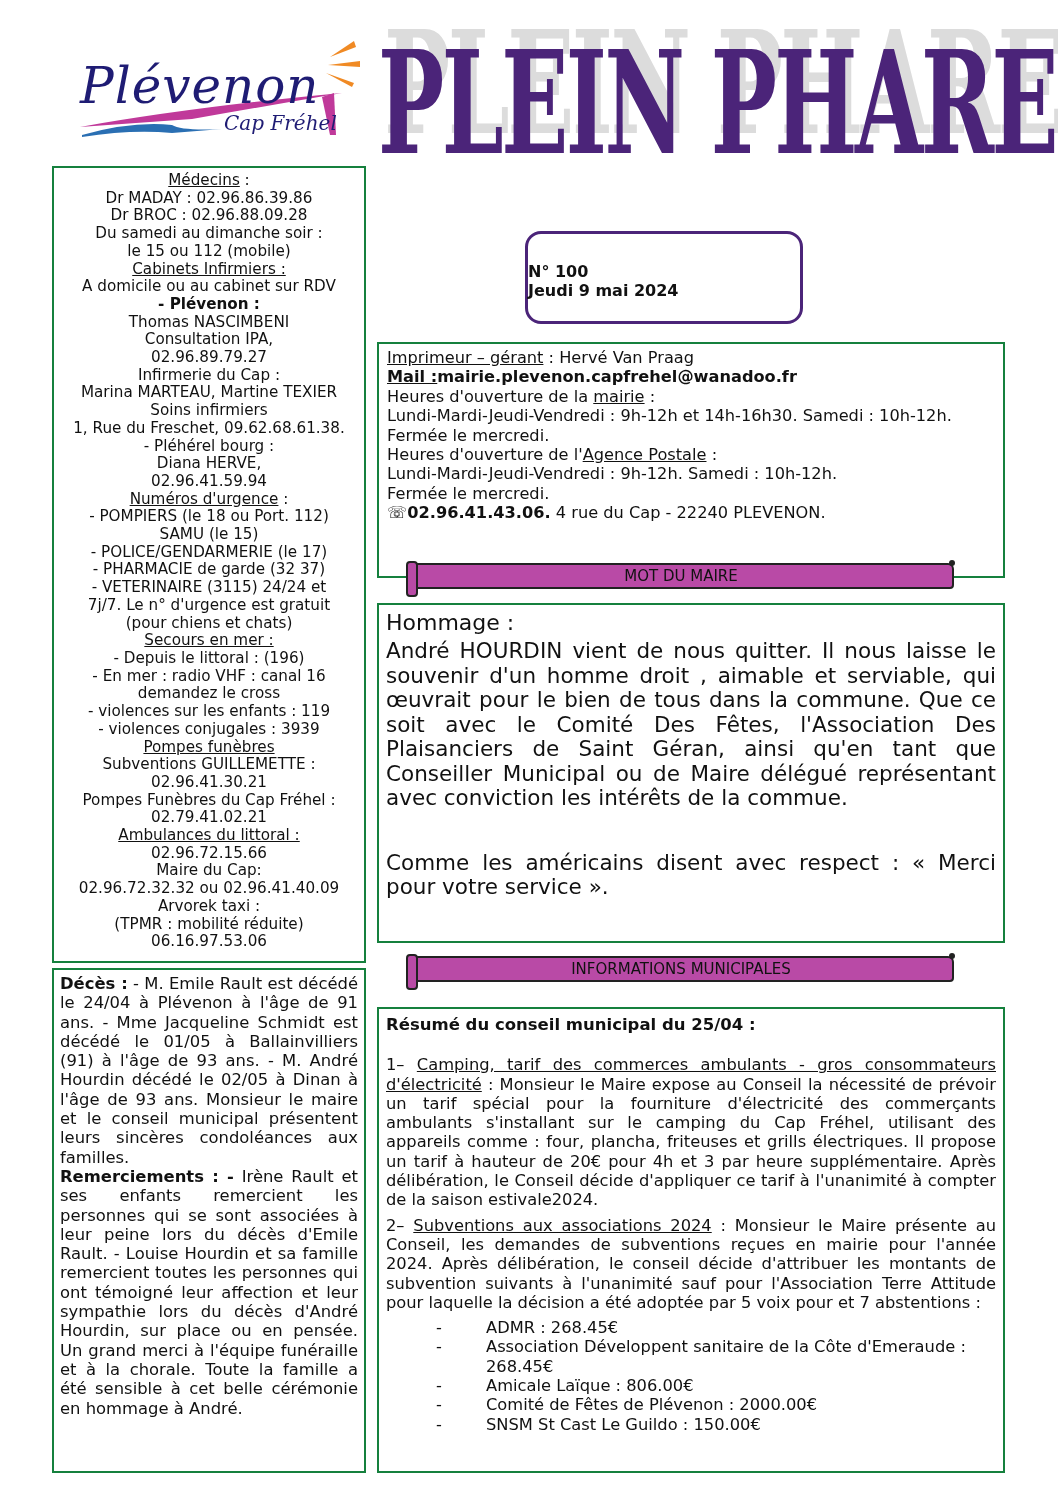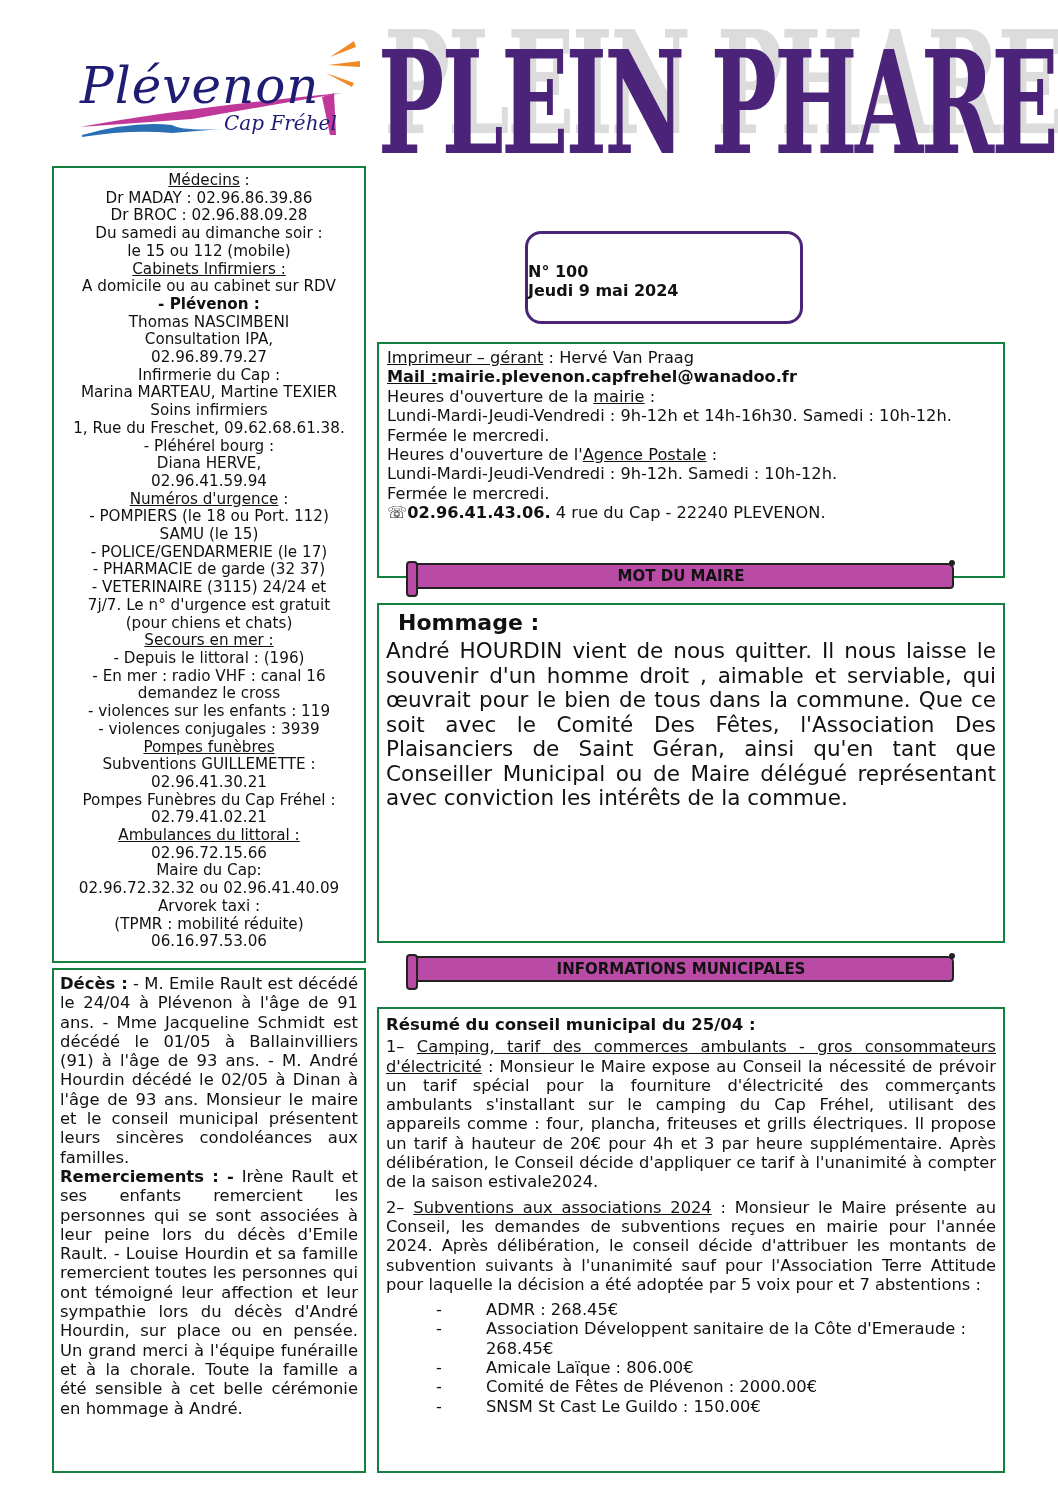--- a/index.html
+++ b/index.html
@@ -32,32 +32,32 @@
 
     .deces { left: 52px; top: 968px; width: 314px; height: 505px; padding: 4px 6px; font-size: 16.4px; line-height: 19.3px; text-align: justify; }
     .deces b { font-weight: bold; }
 
     .issue { left: 525px; top: 231px; width: 278px; height: 93px; border: 3px solid #4b2479; border-radius: 16px; text-align: left; padding-top: 28px; font-weight: bold; font-size: 16px; line-height: 19px; }
 
     .info { left: 377px; top: 342px; width: 628px; height: 236px; padding: 4px 8px; font-size: 16.2px; line-height: 19.4px; }
     .info .u { text-decoration: underline; }
     .info .b { font-weight: bold; }
 
-    .banner { height: 26px; background: #b94aa6; border: 2px solid #222; border-radius: 2px 6px 4px 2px; text-align: center; font-weight: bold; font-size: 15px; line-height: 22px; color: #111; }
+    .banner { height: 26px; background: #b94aa6; border: 2px solid #222; border-radius: 2px 6px 4px 2px; text-align: center; font-weight: normal; font-size: 15px; line-height: 22px; color: #111; }
     .banner::before { content: ""; position: absolute; left: -4px; top: -4px; width: 8px; height: 32px; border: 2px solid #222; border-radius: 4px; background: #b94aa6; }
     .banner::after { content: ""; position: absolute; right: -3px; top: -5px; width: 6px; height: 6px; background: #222; border-radius: 50%; }
     .banner1 { left: 408px; top: 563px; width: 546px; }
     .banner2 { left: 408px; top: 956px; width: 546px; }
 
     .maire { left: 377px; top: 603px; width: 628px; height: 340px; padding: 4px 7px; font-size: 21.5px; line-height: 24.5px; text-align: justify; }
-    .maire h2 { font-size: 22px; font-weight: bold; line-height: 28px; margin-bottom: 2px; margin-left: 12px; }
+    .maire h2 { font-size: 22px; font-weight: normal; line-height: 28px; margin-bottom: 2px; }
     .maire p.gap { margin-top: 40px; }
 
     .conseil { left: 377px; top: 1007px; width: 628px; height: 466px; padding: 6px 7px; font-size: 16.3px; line-height: 19.3px; text-align: justify; }
-    .conseil h3 { font-size: 16.5px; font-weight: bold; margin-bottom: 3px; }
+    .conseil h3 { font-size: 16.5px; font-weight: bold; margin-bottom: 21px; }
     .conseil .u { text-decoration: underline; }
     .conseil p { margin-bottom: 6px; }
     .conseil ul { list-style: none; margin-left: 50px; }
     .conseil li { position: relative; padding-left: 50px; text-align: left; }
     .conseil li::before { content: "-"; position: absolute; left: 0; }
   </style>
 </head>
 <body>
 
 <div class="abs logo">
@@ -147,20 +147,21 @@
   <div><span>☏</span><span class="b">02.96.41.43.06.</span><span> 4 rue du Cap - 22240 PLEVENON.</span></div>
 </div>
 
 <div class="abs banner banner1">
   <span>MOT DU MAIRE</span>
 </div>
 
 <div class="abs box maire">
   <h2>Hommage :</h2>
   <p>André HOURDIN vient de nous quitter. Il nous laisse le souvenir d'un homme droit , aimable et serviable, qui œuvrait pour le bien de tous dans la commune. Que ce soit avec le Comité Des Fêtes, l'Association Des Plaisanciers de Saint Géran, ainsi qu'en tant que Conseiller Municipal ou de Maire délégué représentant avec conviction les      intérêts de la commue.</p>
+  <p class="gap">Comme les américains disent avec respect : « Merci pour votre service ».</p>
 </div>
 
 <div class="abs banner banner2">
   <span>INFORMATIONS MUNICIPALES</span>
 </div>
 
 <div class="abs box conseil">
   <h3>Résumé du conseil municipal du 25/04 :</h3>
   <p><span>1– </span><span class="u">Camping, tarif des commerces ambulants - gros consommateurs d'électricité</span><span> : Monsieur le Maire     expose au Conseil la nécessité de prévoir un tarif spécial pour la fourniture d'électricité des commerçants ambulants s'installant sur le camping du Cap Fréhel, utilisant des appareils comme : four, plancha,      friteuses et grills électriques. Il propose un tarif à hauteur de 20€ pour 4h et 3 par heure supplémentaire. Après délibération, le Conseil décide d'appliquer ce tarif à l'unanimité à compter de la   saison estivale2024.</span></p>
   <p><span>2– </span><span class="u">Subventions aux associations 2024</span><span> : Monsieur le Maire présente au Conseil, les demandes de          subventions reçues en mairie pour l'année 2024. Après délibération, le conseil décide d'attribuer les montants de subvention suivants à l'unanimité sauf pour l'Association Terre Attitude pour laquelle la   décision a été adoptée par 5 voix pour et 7 abstentions :</span></p>

